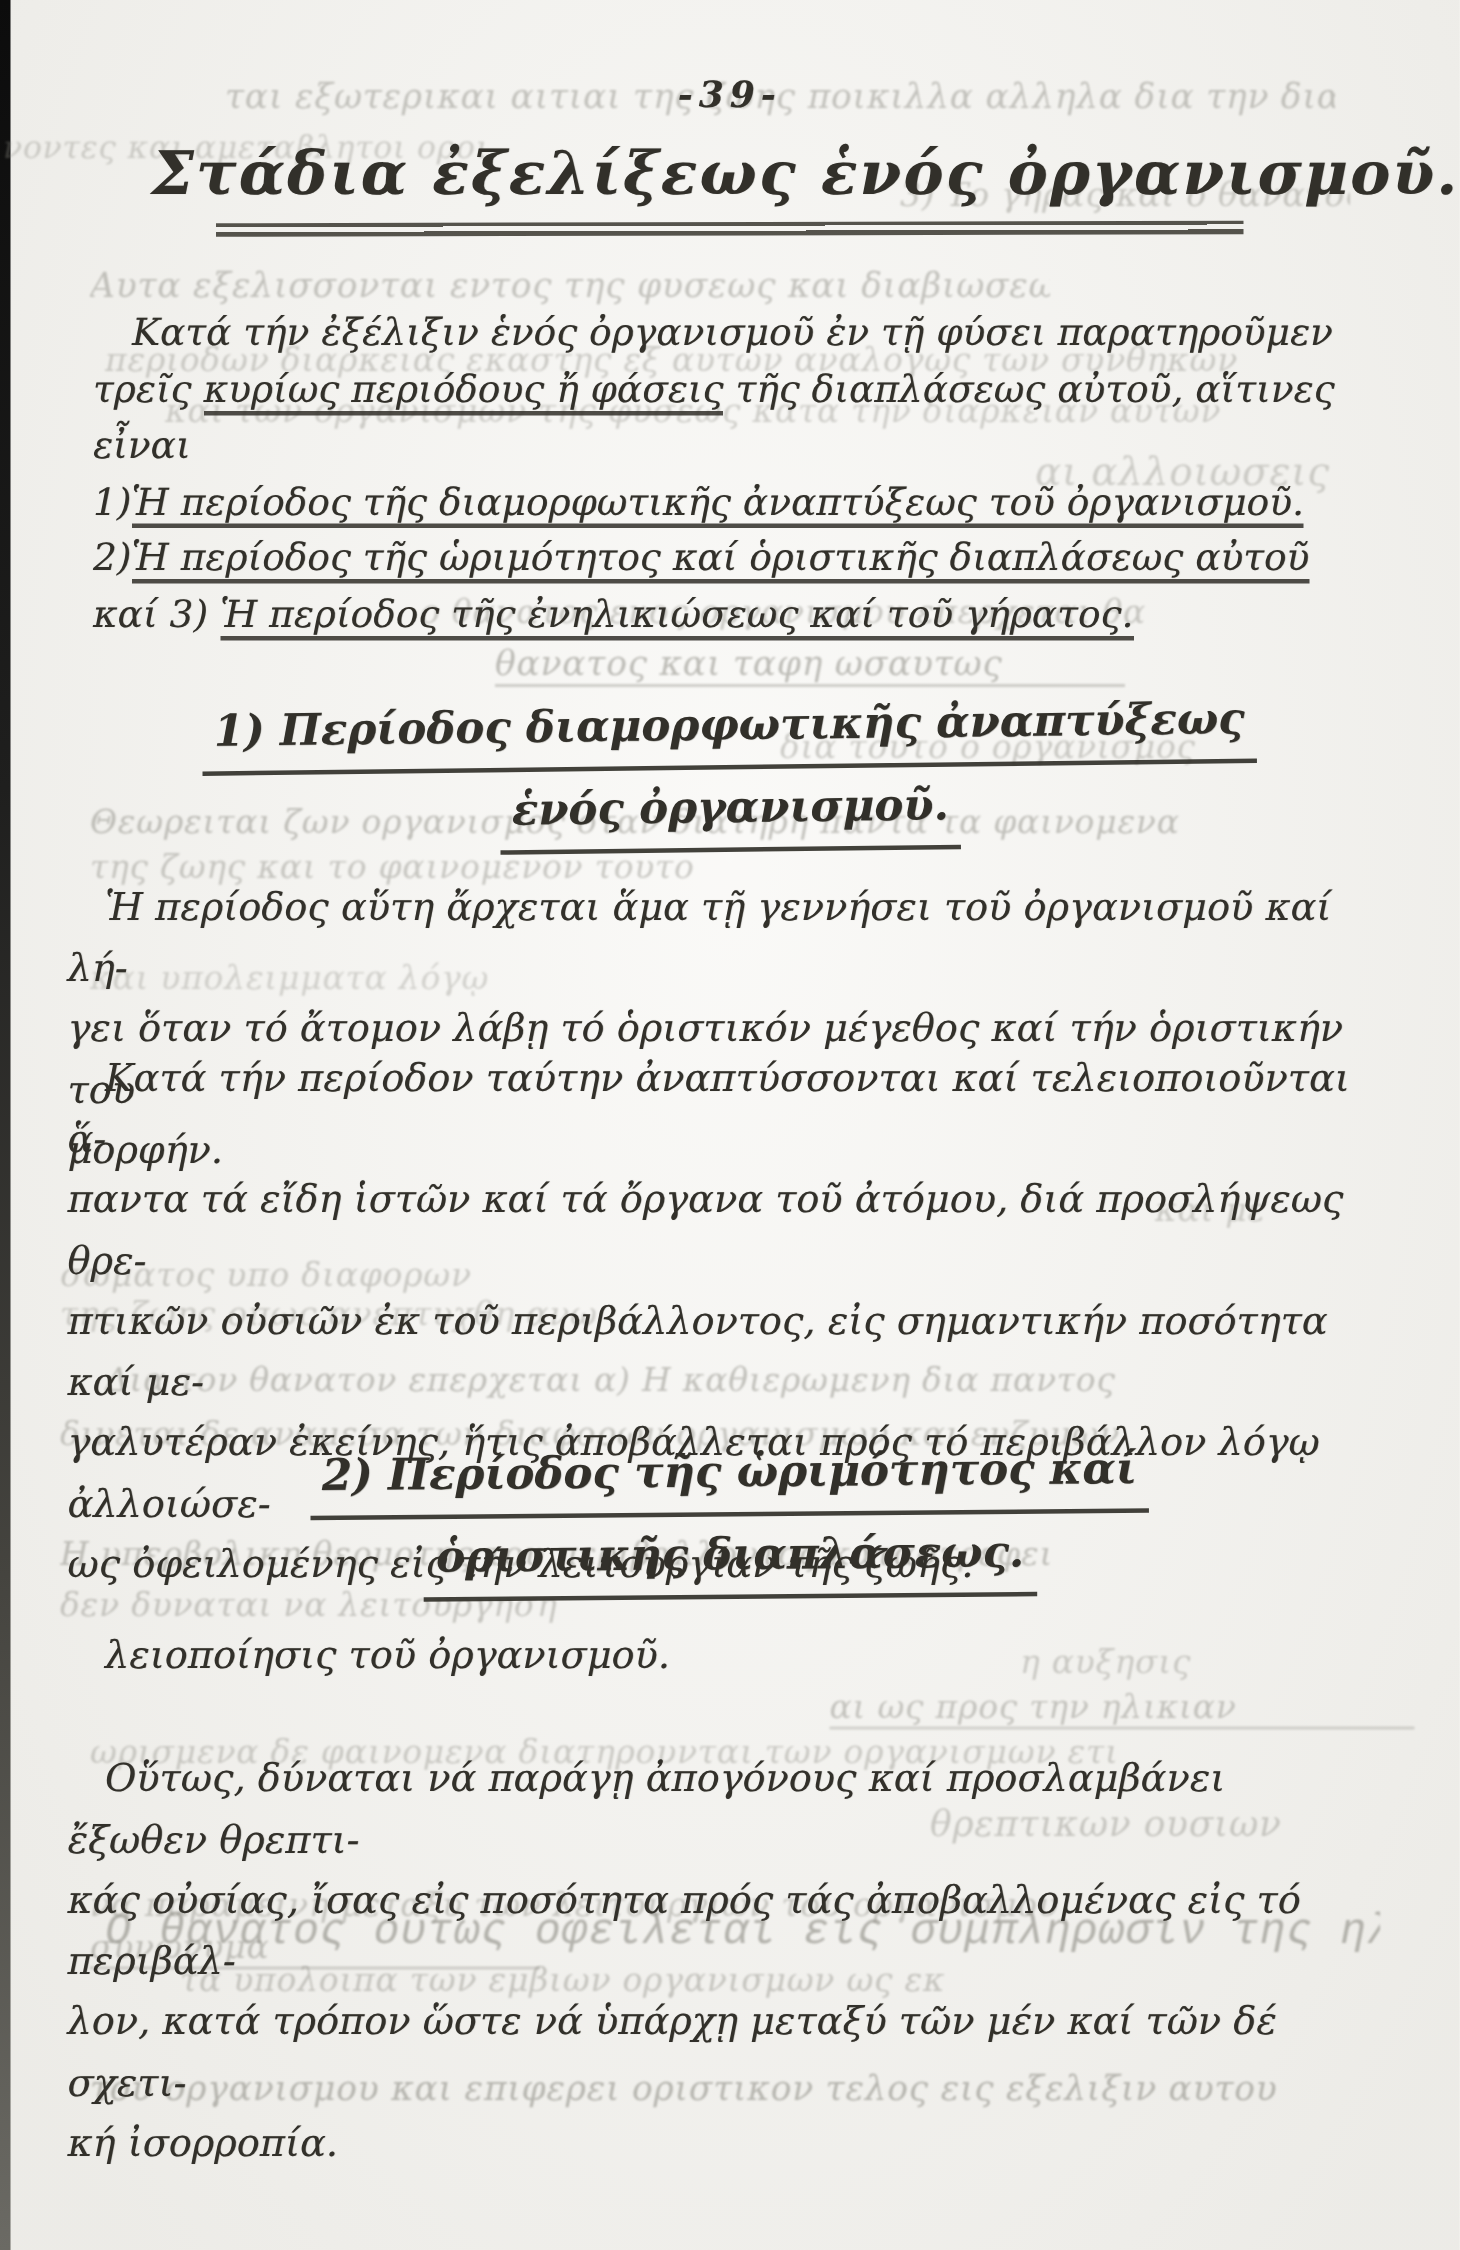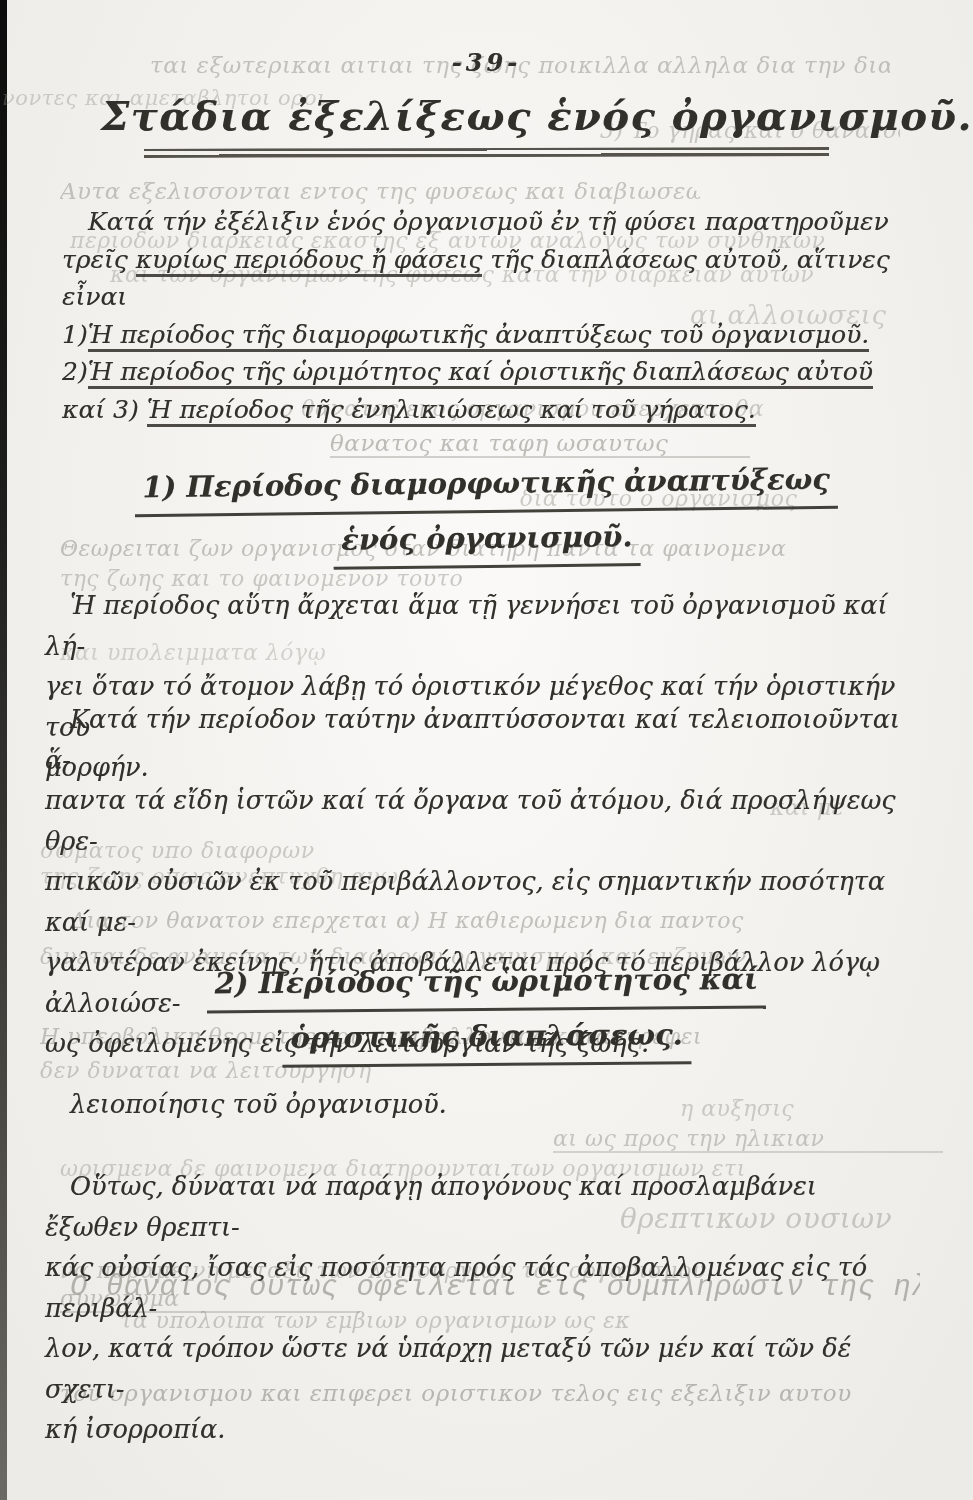--- a/index.html
+++ b/index.html
@@ -61,21 +61,21 @@
     <div class="bl" style="top: 795px; left: 770px; width: 160px; font-size: 22px; opacity: 0.4;">και με</div>
     <div class="bl" style="top: 838px; left: 40px; width: 340px; font-size: 22px; opacity: 0.42;">σωματος υπο διαφορων</div>
     <div class="bl" style="top: 864px; left: 40px; width: 560px; font-size: 22px; opacity: 0.38;">της ζωης οπως ανεπτυχθη ανω</div>
     <div class="bl" style="top: 908px; left: 70px; width: 850px; font-size: 22px; opacity: 0.5;">Δια τον θανατον επερχεται α) Η καθιερωμενη δια παντος</div>
     <div class="bl" style="top: 944px; left: 40px; width: 880px; font-size: 22px; opacity: 0.46; font-style: italic;">δινεται δε αναμεσα των διαφορων οργανισμων και ενζυμων</div>
     <div class="bl" style="top: 1024px; left: 40px; width: 870px; font-size: 22px; opacity: 0.5;">Η υπερβολικη θερμοτης του περιβαλλοντος καταστρεφει</div>
     <div class="bl" style="top: 1058px; left: 40px; width: 520px; font-size: 22px; opacity: 0.44;">δεν δυναται να λειτουργηση</div>
     <div class="bl" style="top: 1096px; left: 680px; width: 250px; font-size: 22px; opacity: 0.4;">η αυξησις</div>
     <div class="bl blu" style="top: 1126px; left: 540px; width: 390px; font-size: 22px; opacity: 0.46; margin-left: 13px;">αι ως προς την ηλικιαν</div>
     <div class="bl" style="top: 1156px; left: 60px; width: 860px; font-size: 22px; opacity: 0.4;">ωρισμενα δε φαινομενα διατηρουνται των οργανισμων ετι</div>
-    <div class="bl" style="top: 1202px; left: 620px; width: 320px; font-size: 28px; opacity: 0.42;">θρεπτικων ουσιων</div>
+    <div class="bl" style="top: 1202px; left: 620px; width: 320px; font-size: 24px; opacity: 0.42;">θρεπτικων ουσιων</div>
     <div class="bl" style="top: 1258px; left: 60px; width: 860px; font-size: 22px; opacity: 0.44;">να παραμεινη μεταξυ των λειτουργιων του οργανισμου</div>
     <div class="bl blu" style="top: 1286px; left: 60px; width: 300px; font-size: 22px; opacity: 0.5;">συνωνυμα</div>
     <div class="bl" style="top: 1308px; left: 120px; width: 780px; font-size: 22px; opacity: 0.44; font-style: italic;">τα υπολοιπα των εμβιων οργανισμων ως εκ</div>
     <div class="bl" style="top: 1271px; left: 70px; width: 850px; font-size: 29px; opacity: 0.62; font-family: Liberation Mono, monospace;">Ο θανατος ουτως οφειλεται εις συμπληρωσιν της ηλικιας και ζωης</div>
     <div class="bl" style="top: 1380px; left: 60px; width: 850px; font-size: 23px; opacity: 0.58;">του οργανισμου και επιφερει οριστικον τελος εις εξελιξιν αυτου</div>
   </div>
 
 <div class="pagenum ink">-39-</div>
 
 <div class="title-wrap">

